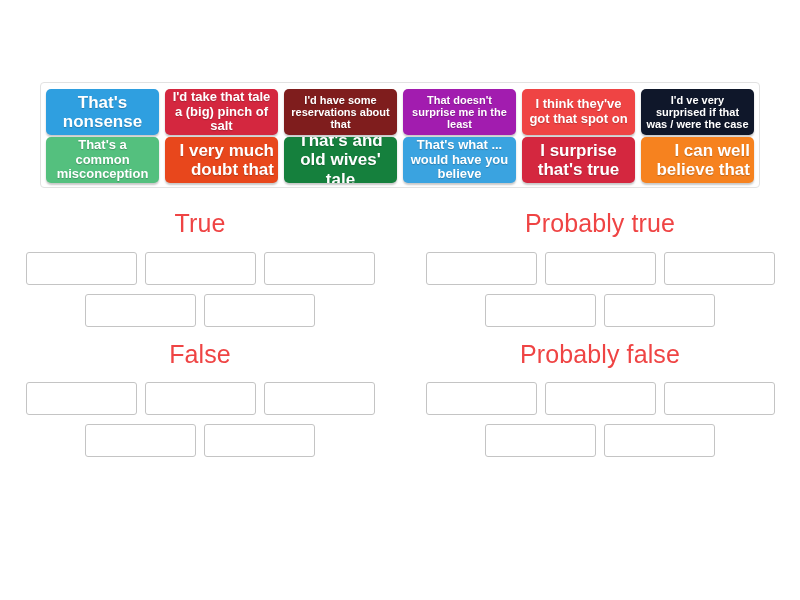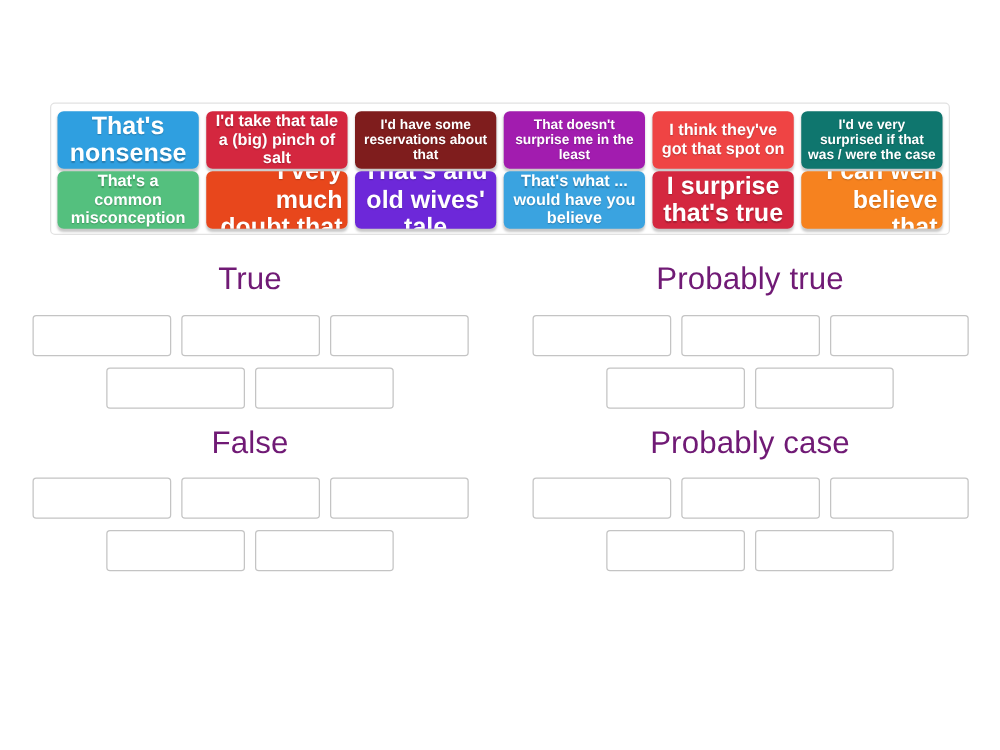--- a/index.html
+++ b/index.html
@@ -47,41 +47,41 @@
     padding: 2px 4px;
     box-sizing: border-box;
     box-shadow: 0 2px 2px rgba(0,0,0,0.22);
     text-shadow: 0 1px 1px rgba(0,0,0,0.22);
     cursor: grab;
     user-select: none;
     overflow: hidden;
   }
   .tile.fs-sm { font-size: 11px; }
   .tile.fs-md { font-size: 13px; }
-  .tile.fs-lg { font-size: 20px; }
+  .tile.fs-lg { font-size: 17px; }
 
   
   #board {
     position: absolute;
     left: 0;
     top: 205px;
     width: 800px;
   }
   .quad-row {
     display: flex;
     width: 800px;
   }
   .quadrant {
     width: 400px;
     box-sizing: border-box;
   }
   .quad-title {
     text-align: center;
     font-size: 25px;
-    color: #701a75;
+    color: #ef4444;
     font-weight: normal;
     line-height: 1.1;
     margin: 0;
     padding: 5px 0 14px 0;
     letter-spacing: 0.1px;
   }
   .slot-row {
     display: flex;
     justify-content: center;
     gap: 8px;
@@ -100,26 +100,26 @@
 </head>
 <body>
 
 <div id="tile-tray">
   <div class="tile-row">
       <div class="tile fs-lg" style="background: rgb(47, 159, 224);">That's nonsense</div>
       <div class="tile fs-md" style="background: rgb(212, 39, 63);">I'd take that tale a (big) pinch of salt</div>
       <div class="tile fs-sm" style="background: #7f1d1d;">I'd have some reservations about that</div>
       <div class="tile fs-sm" style="background: #a21caf;">That doesn't surprise me in the least</div>
       <div class="tile fs-md" style="background: #ef4444;">I think they've got that spot on</div>
-      <div class="tile fs-sm" style="background: #0f766e;">I'd ve very surprised if that was / were the case</div>
+      <div class="tile fs-sm" style="background: #0f172a;">I'd ve very surprised if that was / were the case</div>
     </div>
   <div class="tile-row">
       <div class="tile fs-md" style="background: rgb(84, 192, 126);">That's a common misconception</div>
       <div class="tile fs-lg" style="background: rgb(232, 71, 28); text-align: right;">I very much doubt that</div>
-      <div class="tile fs-lg" style="background: #6d28d9;">That's and old wives' tale</div>
+      <div class="tile fs-lg" style="background: #15803d;">That's and old wives' tale</div>
       <div class="tile fs-md" style="background: rgb(58, 163, 224);">That's what ... would have you believe</div>
       <div class="tile fs-lg" style="background: rgb(212, 39, 63);">I surprise that's true</div>
       <div class="tile fs-lg" style="background: rgb(246, 130, 31); text-align: right;">I can well believe that</div>
     </div>
 </div>
 
 <div id="board">
   <div class="quad-row">
       <div class="quadrant">
         <div class="quad-title">True</div>
@@ -153,21 +153,21 @@
           <div class="slot"></div>
           <div class="slot"></div>
           <div class="slot"></div>
         </div>
         <div class="slot-row row-2">
           <div class="slot"></div>
           <div class="slot"></div>
         </div>
       </div>
       <div class="quadrant">
-        <div class="quad-title">Probably case</div>
+        <div class="quad-title">Probably false</div>
         <div class="slot-row row-1">
           <div class="slot"></div>
           <div class="slot"></div>
           <div class="slot"></div>
         </div>
         <div class="slot-row row-2">
           <div class="slot"></div>
           <div class="slot"></div>
         </div>
       </div>

